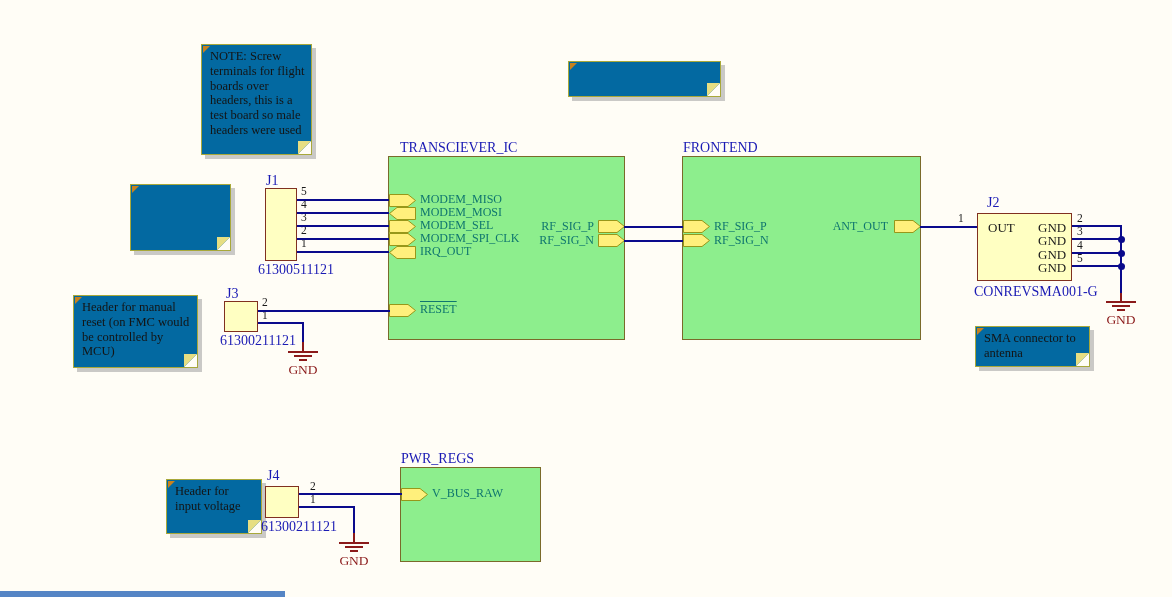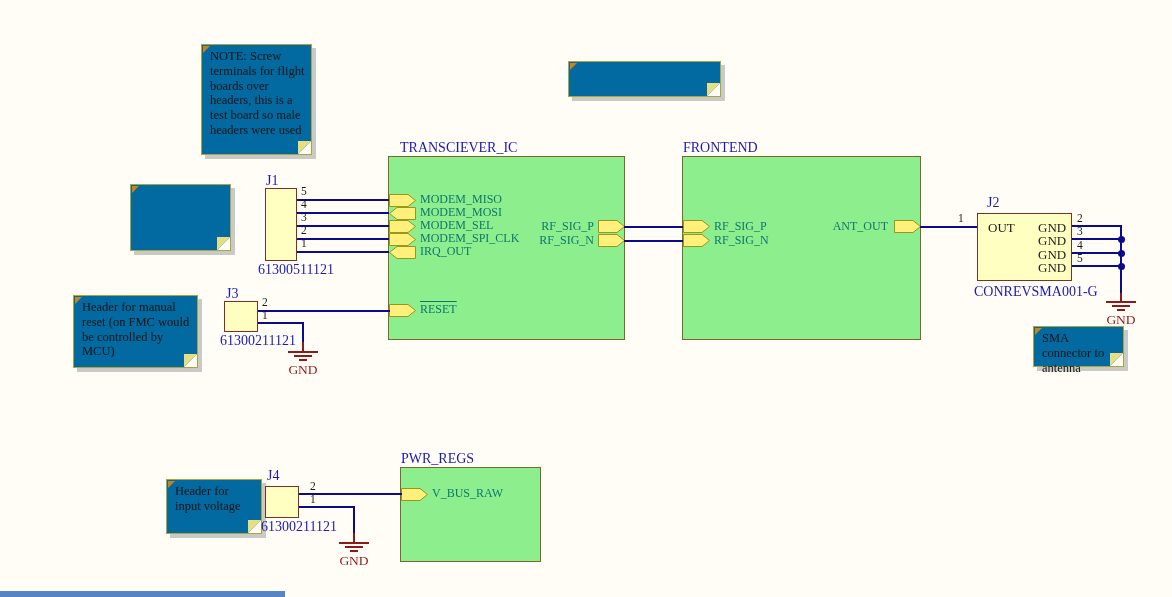--- a/index.html
+++ b/index.html
@@ -60,21 +60,21 @@
   <div class="note" style="left:568px;top:61px;width:153px;height:36px;">
     <i class="cut"></i><i class="fold"></i>
   </div>
   <div class="note" style="left:130px;top:184px;width:101px;height:67px;">
     <i class="cut"></i><i class="fold"></i>
   </div>
   <div class="note" style="left:73px;top:295px;width:125px;height:73px;">
     <span>Header for manual reset (on FMC would be controlled by MCU)</span>
     <i class="cut"></i><i class="fold"></i>
   </div>
-  <div class="note" style="left:1033px;top:326px;width:91px;height:41px;">
+  <div class="note" style="left:975px;top:326px;width:115px;height:41px;">
     <span>SMA connector to antenna</span>
     <i class="cut"></i><i class="fold"></i>
   </div>
   <div class="note" style="left:146px;top:479px;width:96px;height:55px;margin-left:20px;">
     <span>Header for input voltage</span>
     <i class="cut"></i><i class="fold"></i>
   </div>
 
   <div class="sheet-name" style="left:389px;top:140px;margin-left:11px;">TRANSCIEVER_IC</div>
   <div class="sheet" style="left:388px;top:156px;width:237px;height:184px;"></div>

